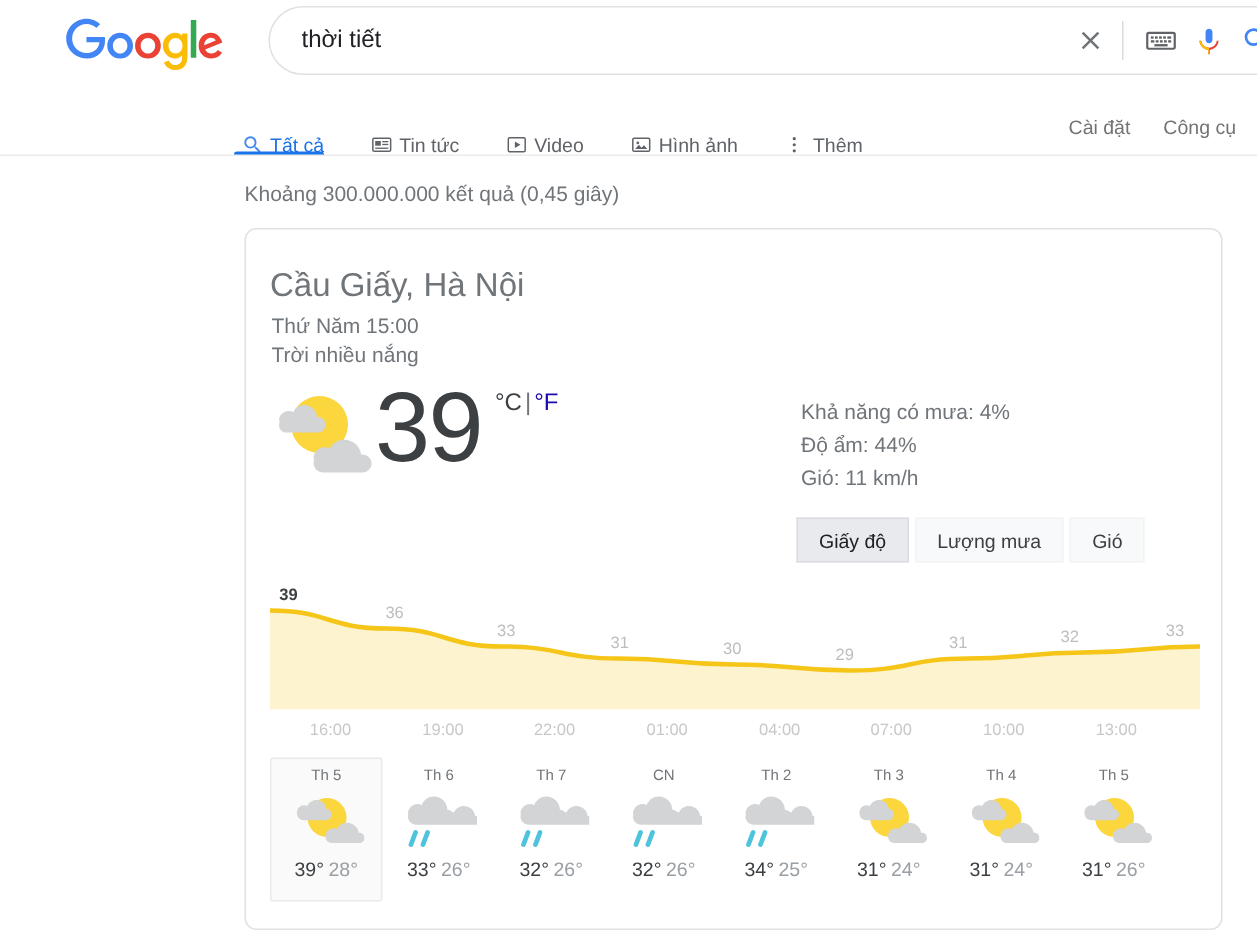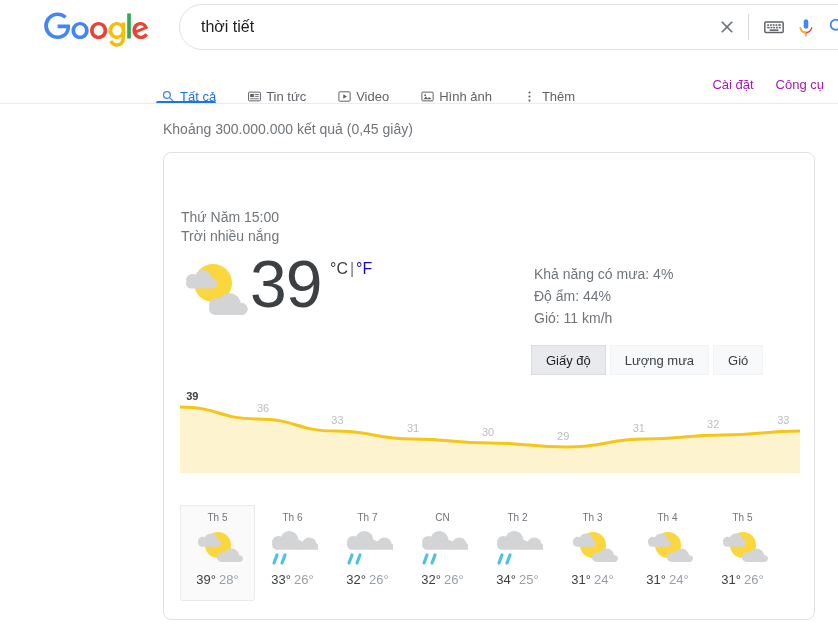--- a/index.html
+++ b/index.html
@@ -46,21 +46,21 @@
     box-sizing: border-box;
   }
   .navtab:first-child { padding-left: 0; }
   .navtab.active { color: #1a73e8; }
   .navtab.active::after {
     content: ""; position: absolute; left: -4px; right: 14px; bottom: 0;
     height: 3px; background: #1a73e8; border-radius: 2px 2px 0 0;
   }
   .navtab .ic { display: inline-flex; width: 16px; height: 16px; align-items: center; justify-content: center; }
   .nav-right { position: absolute; right: 14px; top: 0; display: flex; align-items: center; height: 40px; gap: 22px; }
-  .nav-right span { font-size: 13px; color: #a21caf; cursor: pointer; }
+  .nav-right span { font-size: 13px; color: #737373; cursor: pointer; }
 
   .navline { position: absolute; left: 0; top: 103px; width: 838px; height: 1px; background: #ebebeb; }
 
   
   .resultstats {
     position: absolute; left: 163px; top: 121px;
     font-size: 14px; color: #70757a;
   }
 
   
@@ -239,20 +239,21 @@
       <span>Cài đặt</span>
       <span>Công cụ</span>
     </div>
   </div>
   <div class="navline"></div>
 
   <div class="resultstats">Khoảng 300.000.000 kết quả (0,45 giây)</div>
 
   <div class="wcard">
 
+    <div class="wtitle">Cầu Giấy, Hà Nội</div>
     <div class="wsub1">Thứ Năm 15:00</div>
     <div class="wsub2">Trời nhiều nắng</div>
 
     <div class="wicon-main">
       <svg width="72" height="66" viewBox="0 0 72 66">
         <circle cx="37" cy="28" r="19" fill="#fbd63d"></circle>
         <g fill="#d2d4d6">
           <path d="M10 25.5c0-3.6 2.9-6.5 6.5-6.5 1.1 0 2.2.3 3.1.8C20.9 16.6 23.6 15 26.7 15c4.6 0 8.3 3.5 8.6 8 .2 0 .4 0 .6 0 2.9 0 5.2 2.3 5.2 5.2s-2.3 5.2-5.2 5.2H14.8C12.1 33.4 10 31.1 10 28.3c0-1 .3-2 .7-2.8z"></path>
           <path d="M33 50.5c0-4.1 3.3-7.4 7.4-7.4 1.2 0 2.4.3 3.4.8 1.9-3.4 5.5-5.7 9.7-5.7 5.8 0 10.6 4.3 11.3 9.9.3-.05.6-.07.9-.07 3.3 0 6 2.7 6 6s-2.7 6-6 6H39.5c-3.6 0-6.5-2.9-6.5-6.5 0-1 .2-2 .5-2.9z"></path>
         </g>
@@ -284,20 +285,30 @@
           <text x="83.08" y="31" class="chart-lbl" text-anchor="middle">36</text>
           <text x="157.48" y="43" class="chart-lbl" text-anchor="middle">33</text>
           <text x="233.12" y="51" class="chart-lbl" text-anchor="middle">31</text>
           <text x="308.14000000000004" y="54.99999999999999" class="chart-lbl" text-anchor="middle">30</text>
           <text x="383.15999999999997" y="59" class="chart-lbl" text-anchor="middle">29</text>
           <text x="458.8" y="51" class="chart-lbl" text-anchor="middle">31</text>
           <text x="533.2" y="47" class="chart-lbl" text-anchor="middle">32</text>
           <text x="609.46" y="43" class="chart-lbl" text-anchor="end">33</text>
         </svg>
     </div>
+    <div class="wtimes">
+        <span style="left: 6.5%;">16:00</span>
+        <span style="left: 18.6%;">19:00</span>
+        <span style="left: 30.6%;">22:00</span>
+        <span style="left: 42.7%;">01:00</span>
+        <span style="left: 54.8%;">04:00</span>
+        <span style="left: 66.8%;">07:00</span>
+        <span style="left: 78.9%;">10:00</span>
+        <span style="left: 91%;">13:00</span>
+      </div>
 
     <div class="wdays">
         <div class="wday sel">
           <div class="dname">Th 5</div>
        <div class="dicon"><svg width="50" height="42" viewBox="0 0 50 42">
     <circle cx="25" cy="19" r="13" fill="#fbd63d"></circle>
     <g fill="#d2d4d6">
       <path d="M5 15.5c0-2.6 2.1-4.7 4.7-4.7.8 0 1.5.2 2.2.5 1.1-2.3 3.4-3.9 6.1-3.9 3.4 0 6.2 2.5 6.5 5.8 2 .2 3.5 1.8 3.5 3.8 0 2.1-1.7 3.8-3.8 3.8H9.4C6.9 20.8 5 18.8 5 16.4c0-.3 0-.6 0-.9z"></path>
       <path d="M24 31.5c0-2.9 2.4-5.3 5.3-5.3.8 0 1.5.2 2.2.5 1.3-2.5 3.9-4.2 6.9-4.2 3.9 0 7.2 2.9 7.7 6.7.2 0 .3 0 .5 0 1.9 0 3.4 1.5 3.4 3.4 0 1.9-1.5 3.4-3.4 3.4H28.4c-2.4 0-4.4-2-4.4-4.4 0-.1 0-.1 0-.1z"></path>
     </g>

